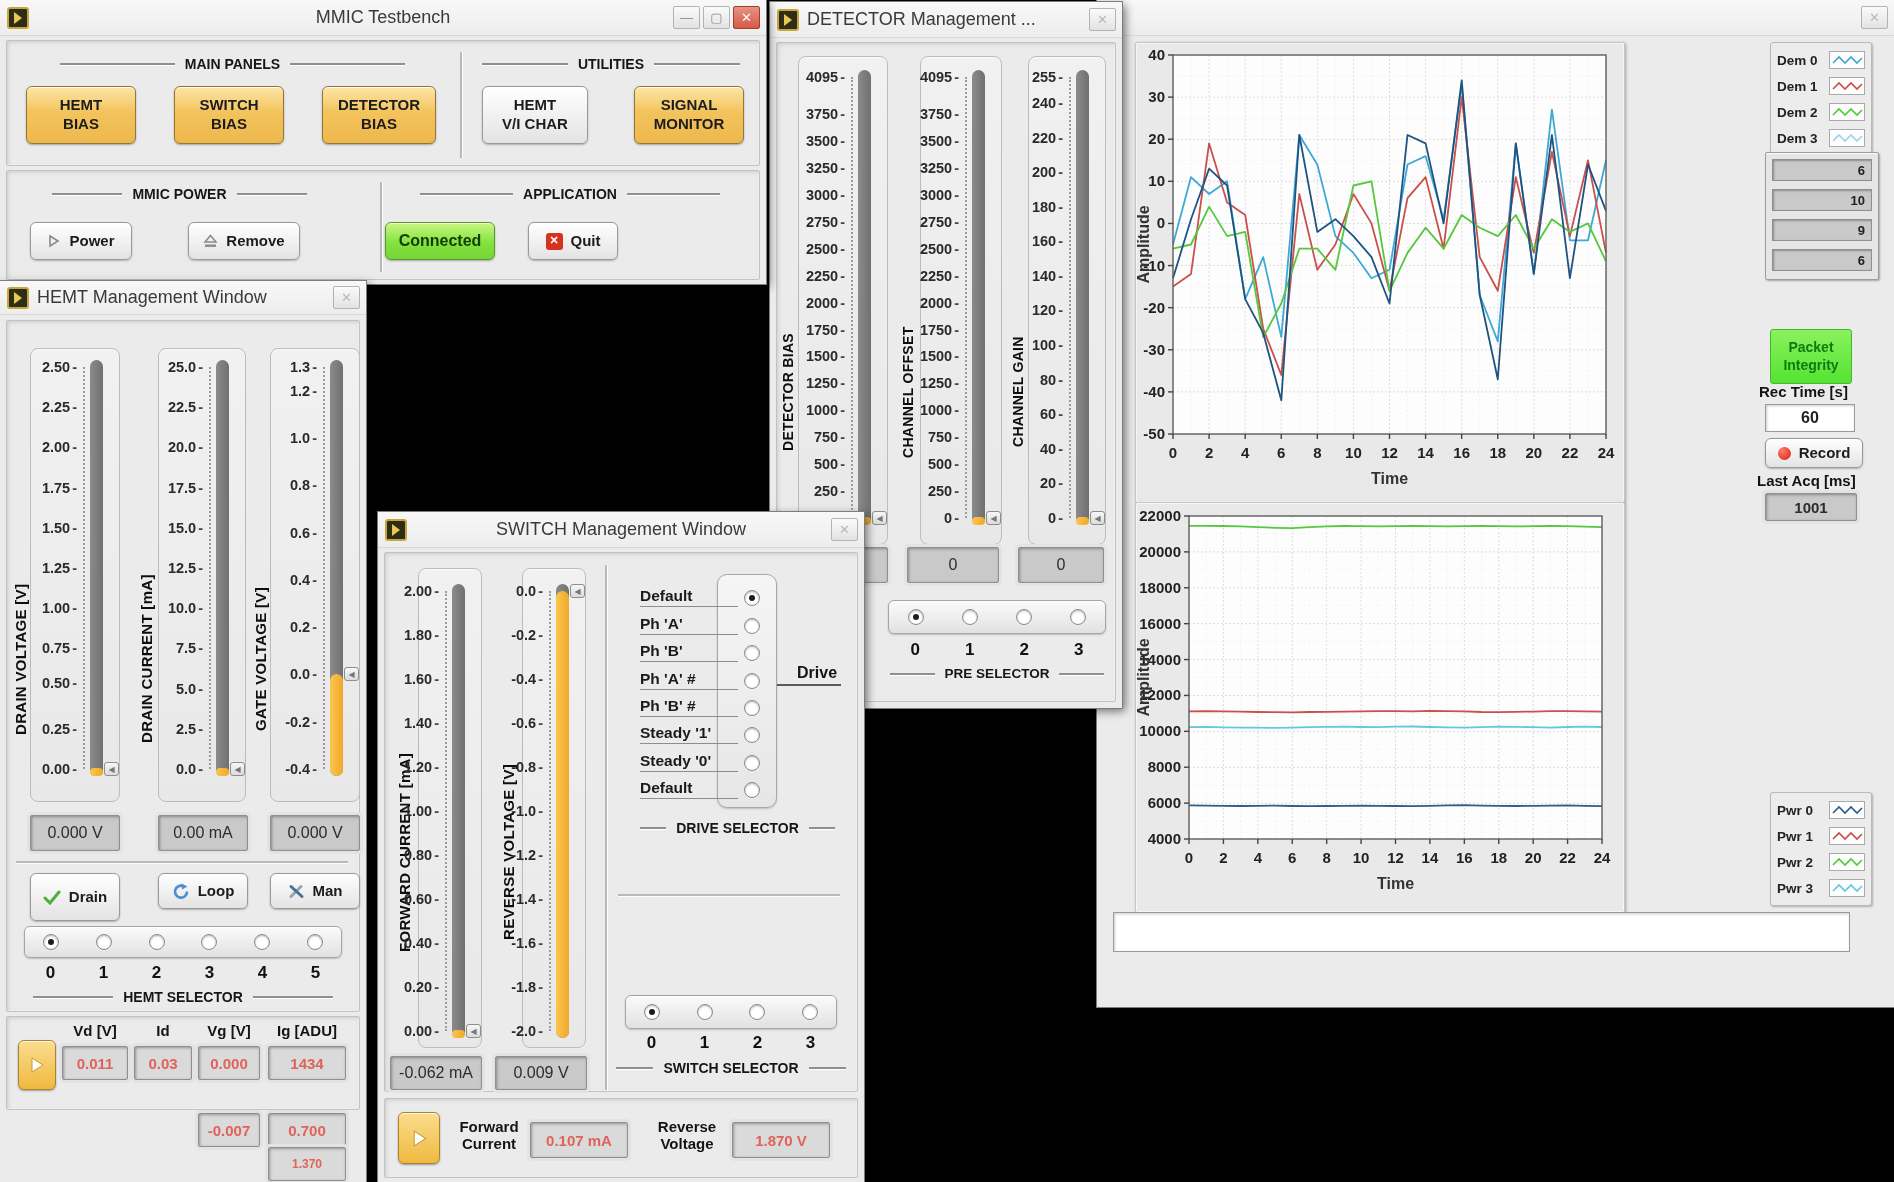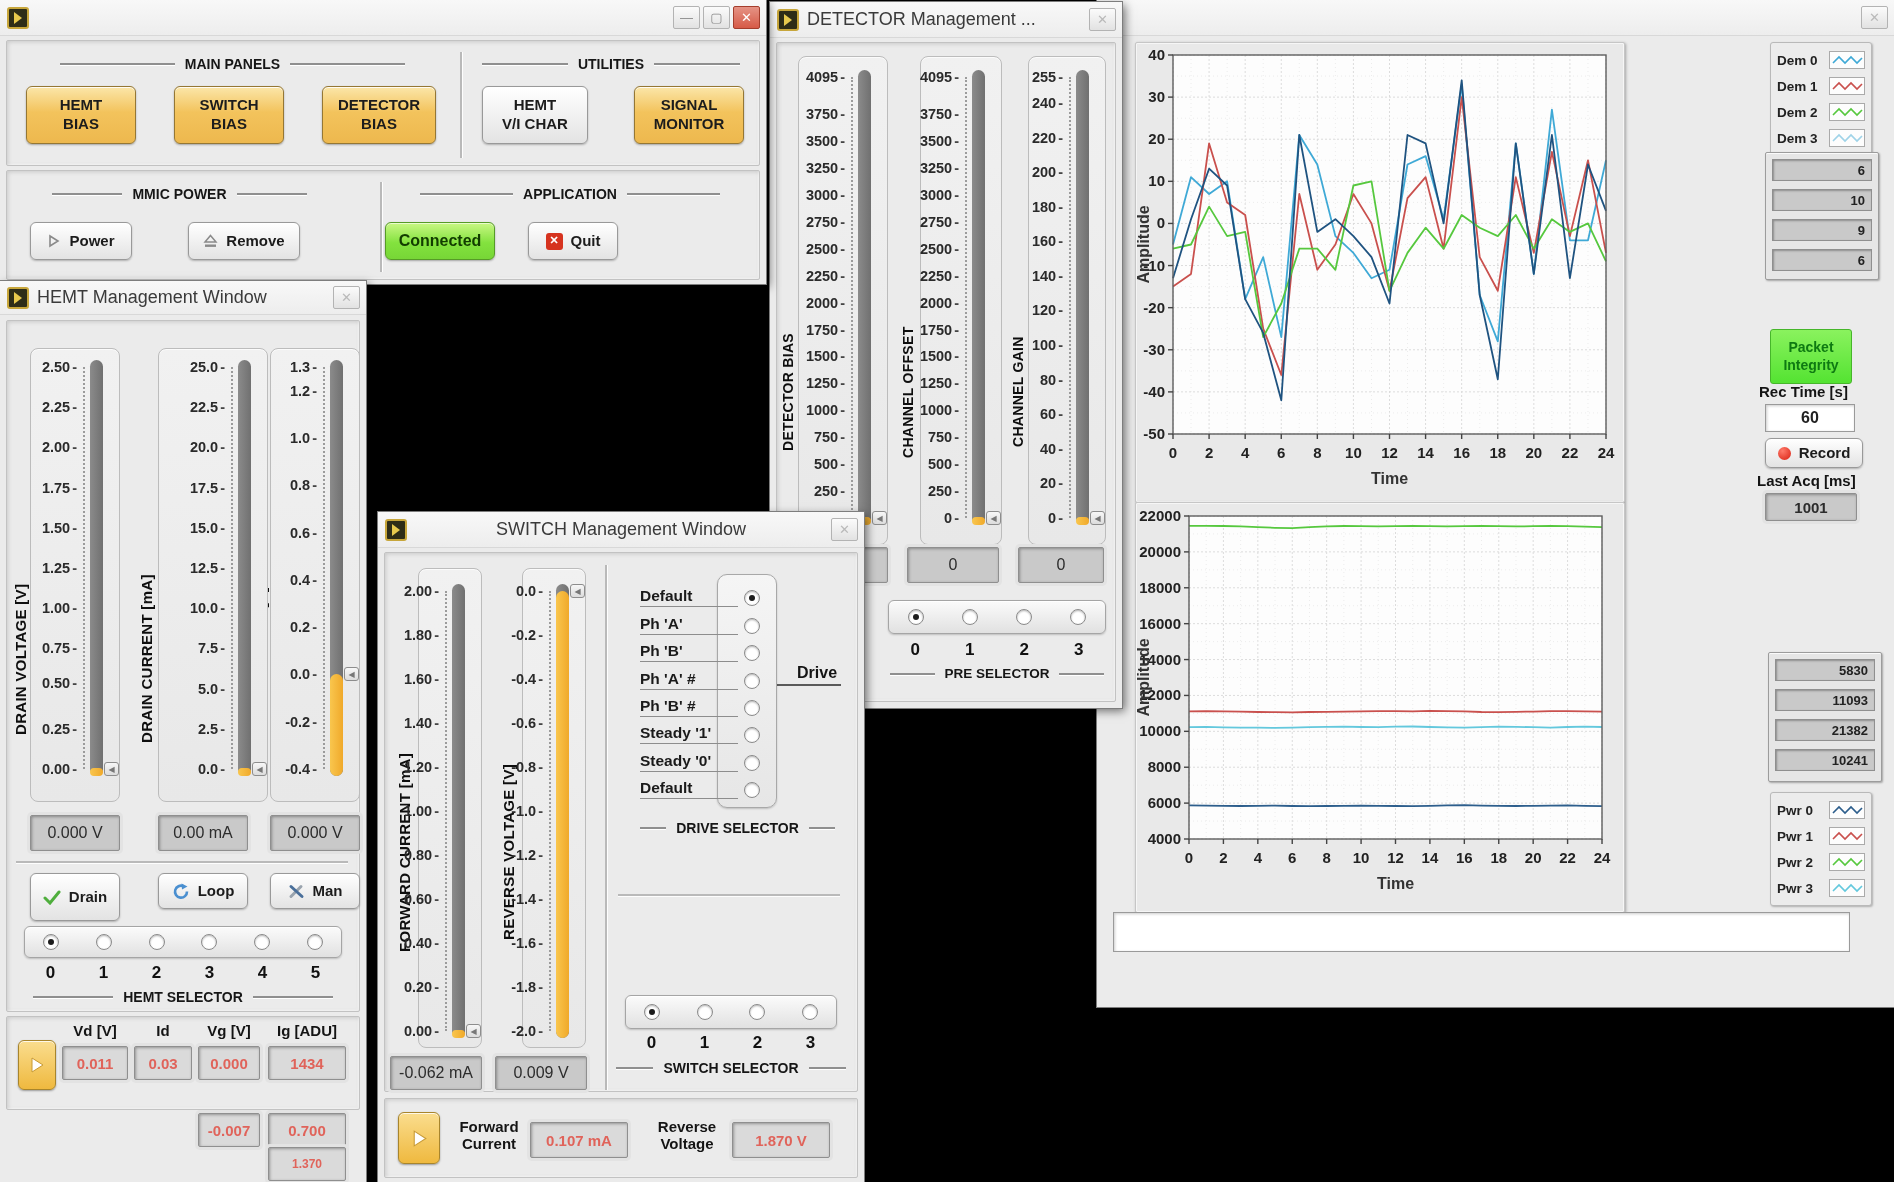--- a/index.html
+++ b/index.html
@@ -322,26 +322,20 @@
     <div class="btn brightgreen ml" style="left:673px;top:329px;width:82px;height:55px;border-radius:3px">Packet
 Integrity</div>
     <div class="lbl" style="left:662px;top:383px">Rec Time [s]</div>
     <input class="whitein" style="left: 668px; top: 404px; width: 90px; height: 28px;" value="60">
     <div class="btn lite" style="left:668px;top:438px;width:98px;height:30px;font-size:15px">
       <span class="dot"></span><span>Record</span>
     </div>
     <div class="lbl" style="left:660px;top:472px">Last Acq [ms]</div>
     <div class="readout" style="left:668px;top:493px;width:92px;height:28px;font-size:15px;font-weight:700">1001</div>
 
-    <div class="stack" style="left:671px;top:652px;width:114px;height:130px">
-      <div class="stackcell">5830</div>
-      <div class="stackcell">11093</div>
-      <div class="stackcell">21382</div>
-      <div class="stackcell">10241</div>
-    </div>
     <div class="legend" style="left:673px;top:792px;width:102px">
         <div class="lg-row">
           <span class="lg-lab">Pwr 0</span>
           <span class="lg-sw">
             <svg width="32" height="14">
               <polyline points="2,10 8,4 14,10 20,4 26,10 31,5" fill="none" stroke="#2d5e8c" stroke-width="1.6"></polyline>
             </svg>
           </span>
         </div>
         <div class="lg-row">
@@ -469,20 +463,21 @@
     <div class="grp" style="left:120px;top:664px;width:214px;font-size:13.5px">
       <span class="ln"></span>
         <span>PRE SELECTOR</span>
         <span class="ln"></span>
     </div>
   </section>
 
   <section class="win" id="win-mmic" style="left:0;top:0;width:766px;height:284px;z-index:3">
     <div class="tbar">
       <div class="lvicon"></div>
+      <div class="ttl">MMIC Testbench</div>
       <div class="wbtns">
         <div class="wbtn">—</div>
         <div class="wbtn">▢</div>
         <div class="wbtn red">✕</div>
       </div>
     </div>
     <div class="panel" style="left:6px;top:40px;width:754px;height:126px"></div>
     <div class="grp" style="left:60px;top:56px;width:345px">
         <span class="ln"></span>
         <span>MAIN PANELS</span>
@@ -559,21 +554,21 @@
         <div class="sl-tick" style="top:219px">1.25<span class="td">-</span></div>
         <div class="sl-tick" style="top:259.2px">1.00<span class="td">-</span></div>
         <div class="sl-tick" style="top:299.4px">0.75<span class="td">-</span></div>
         <div class="sl-tick" style="top:334px">0.50<span class="td">-</span></div>
         <div class="sl-tick" style="top:379.8px">0.25<span class="td">-</span></div>
         <div class="sl-tick" style="top:420px">0.00<span class="td">-</span></div>
         <div class="sl-track" style="top:11px;height:416px"></div>
         <div class="sl-fill" style="top:419px;height:8px"></div>
         <div class="sl-thumb" style="top:413px">◀</div>
       </div>
-    <div class="slbox" style="left:158px;top:67px;width:110px;height:454px">
+    <div class="slbox" style="left:158px;top:67px;width:88px;height:454px">
         <div class="sl-rail" style="top:18px;height:402px"></div>
         <div class="sl-tick" style="top:18px">25.0<span class="td">-</span></div>
         <div class="sl-tick" style="top:58.2px">22.5<span class="td">-</span></div>
         <div class="sl-tick" style="top:98.4px">20.0<span class="td">-</span></div>
         <div class="sl-tick" style="top:138.6px">17.5<span class="td">-</span></div>
         <div class="sl-tick" style="top:178.8px">15.0<span class="td">-</span></div>
         <div class="sl-tick" style="top:219px">12.5<span class="td">-</span></div>
         <div class="sl-tick" style="top:259.2px">10.0<span class="td">-</span></div>
         <div class="sl-tick" style="top:299.4px">7.5<span class="td">-</span></div>
         <div class="sl-tick" style="top:339.6px">5.0<span class="td">-</span></div>

